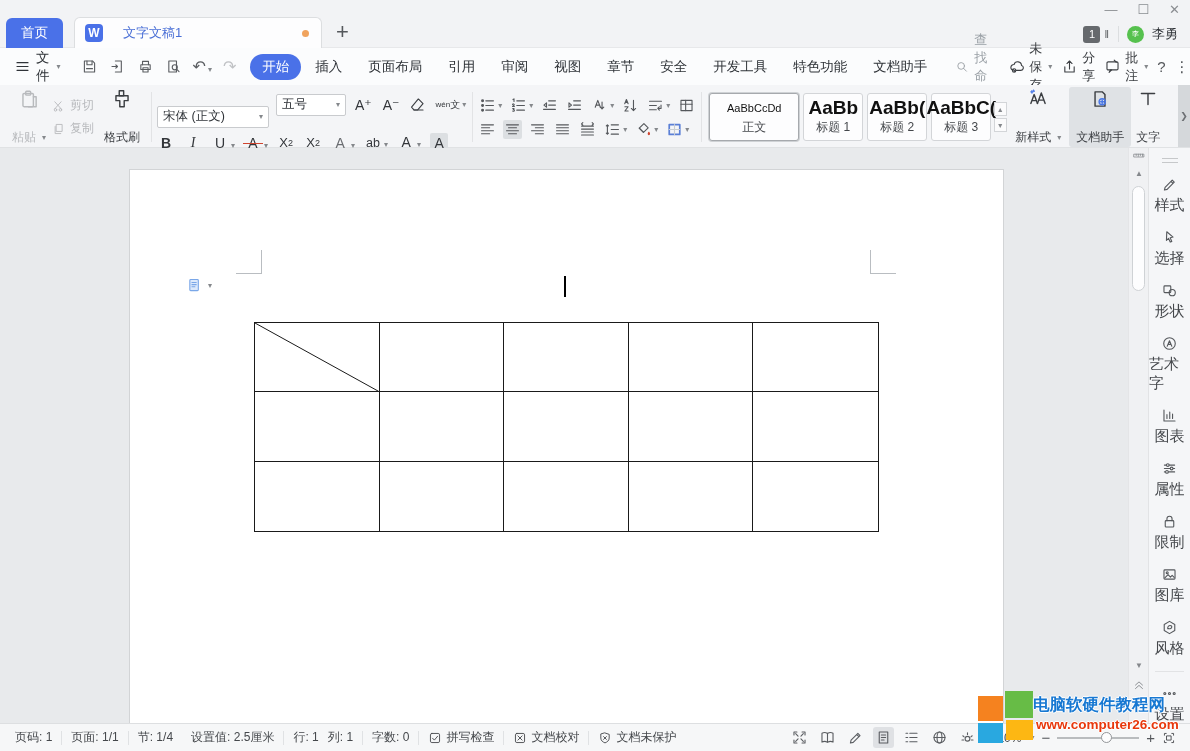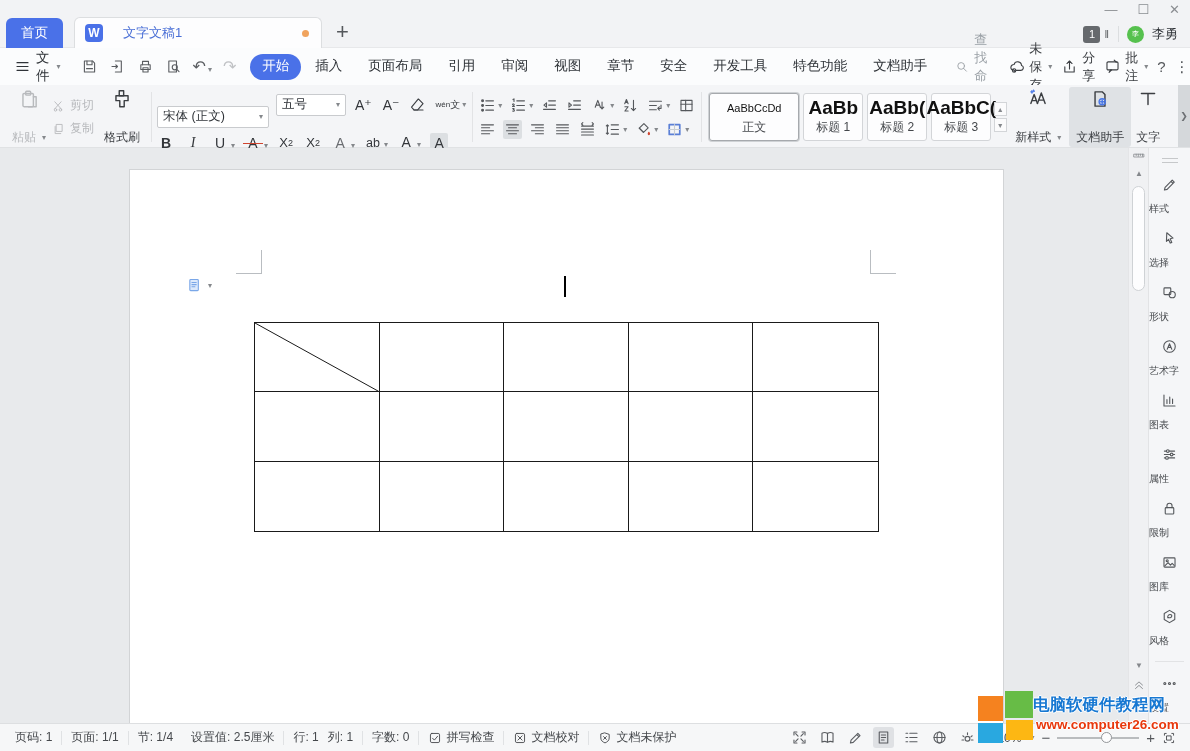--- a/index.html
+++ b/index.html
@@ -26,21 +26,21 @@
   .bars { color:#55585c; font-size:11px; letter-spacing:1px; margin-left:-4px; }
   .avatar { width:17px; height:17px; border-radius:50%; background:#56c14e; color:#fff; font-size:7px; display:flex; align-items:center; justify-content:center; }
   .uname { font-size:13px; color:#2f3338; }
 
   
   .menubar { position:absolute; left:0; top:48px; width:1190px; height:37px; background:#fbfcfd; display:flex; align-items:center; padding:0 14px; gap:10px; }
   .filemenu { display:flex; align-items:center; gap:5px; font-size:13.5px; color:#2f3338; }
   .qicons { display:flex; align-items:center; gap:11px; color:#5a5d61; }
   .undoredo { font-size:16px; line-height:16px; }
   .disabledic { color:#c0c2c5; }
-  .mtabs { display:flex; align-items:center; gap:2px; margin-left:4px;font-family:Liberation Mono, monospace; }
+  .mtabs { display:flex; align-items:center; gap:2px; margin-left:4px; }
   .mtab { padding:0 12px; height:26px; line-height:26px; font-size:13.5px; color:#2f3338; border-radius:13px; white-space:nowrap; }
   .mtab.active { background:#4a71e8; color:#fff; }
   .searchbox { display:flex; align-items:center; gap:5px; margin-left:6px; color:#9aa0a6; font-size:13px; }
   .menuright { margin-left:auto; display:flex; align-items:center; gap:9px; color:#3b3e42; font-size:13px; }
   .menuright .grp { display:flex; align-items:center; gap:4px; }
 
   
   .ribbon { position:absolute; left:0; top:85px; width:1190px; height:63px; background:#f4f5f7; border-bottom:1px solid #e0e2e4; display:flex; align-items:stretch; padding:5px 0 3px 6px; }
   .rgroup { display:flex; align-items:center; }
   .rsep { width:1px; background:#e2e3e5; margin:2px 5px; }
@@ -97,21 +97,21 @@
   .vscroll { position:absolute; right:42px; top:148px; width:20px; bottom:28px; background:#f0f1f3; border-left:1px solid #e4e5e7; }
   .vs-top { position:absolute; top:2px; left:0; width:20px; display:flex; flex-direction:column; align-items:center; gap:6px; color:#85888c; }
   .vs-thumb { position:absolute; left:3px; top:38px; width:13px; height:105px; background:#fdfdfe; border:1px solid #cfd2d5; border-radius:7px; }
   .vs-bot { position:absolute; bottom:18px; left:0; width:20px; display:flex; flex-direction:column; align-items:center; gap:7px; color:#85888c; }
   .tinyarrow { font-size:8px; line-height:8px; }
   .tinybox { width:7px; height:7px; border:1px solid #9a9da1; }
 
   .sidebar { position:absolute; right:0; top:148px; width:42px; bottom:28px; background:#f5f6f8; border-left:1px solid #e2e3e5; }
   .sb-handle { margin:10px auto 6px; width:16px; }
   .sb-handle div { height:1px; background:#c6c8ca; margin:3px 0; }
-  .sb-item { display:flex; flex-direction:column; gap:9px; padding:7px 0; color:#45484c; font-size:10px; }
+  .sb-item { display:flex; flex-direction:column; align-items:center; gap:3px; padding:7px 0; color:#45484c; font-size:15px; }
   .sb-item .ic { color:#55585c; }
   .sb-div { height:1px; background:#e2e3e5; margin:6px 6px; }
 
   
   .statusbar { position:absolute; left:0; bottom:0; width:1190px; height:28px; background:#f6f7f8; border-top:1px solid #dddfe1; display:flex; align-items:center; font-size:12px; color:#45484c; padding:0 6px; }
   .st { padding:0 9px; white-space:nowrap; display:flex; align-items:center; gap:4px; }
   .stsep { width:1px; height:14px; background:#e0e2e4; }
   .viewics { margin-left:auto; display:flex; align-items:center; gap:7px; color:#5a5d61; }
   .vic { padding:2px; border-radius:3px; display:inline-flex; }
   .vic.on { background:#dfe1e4; }

